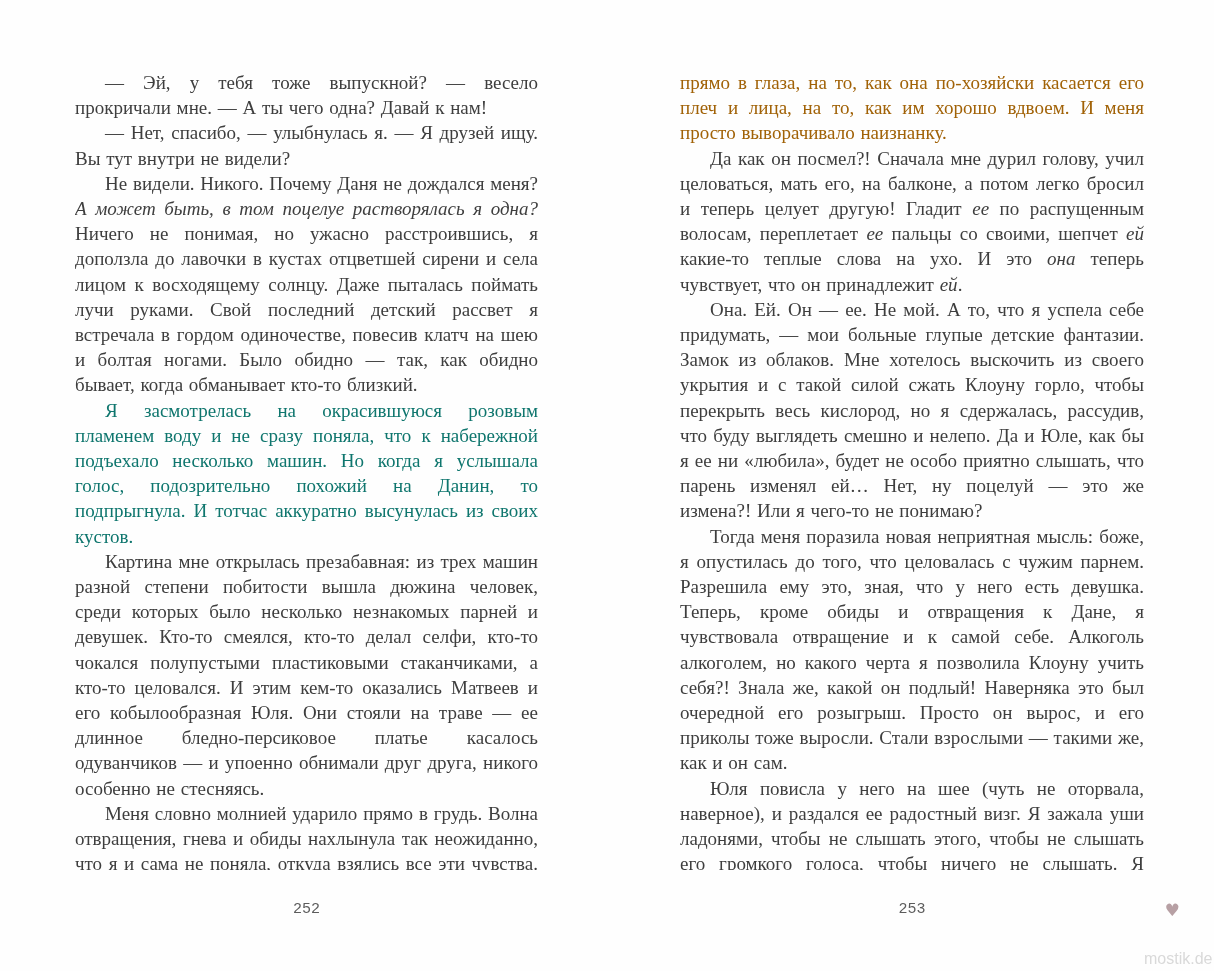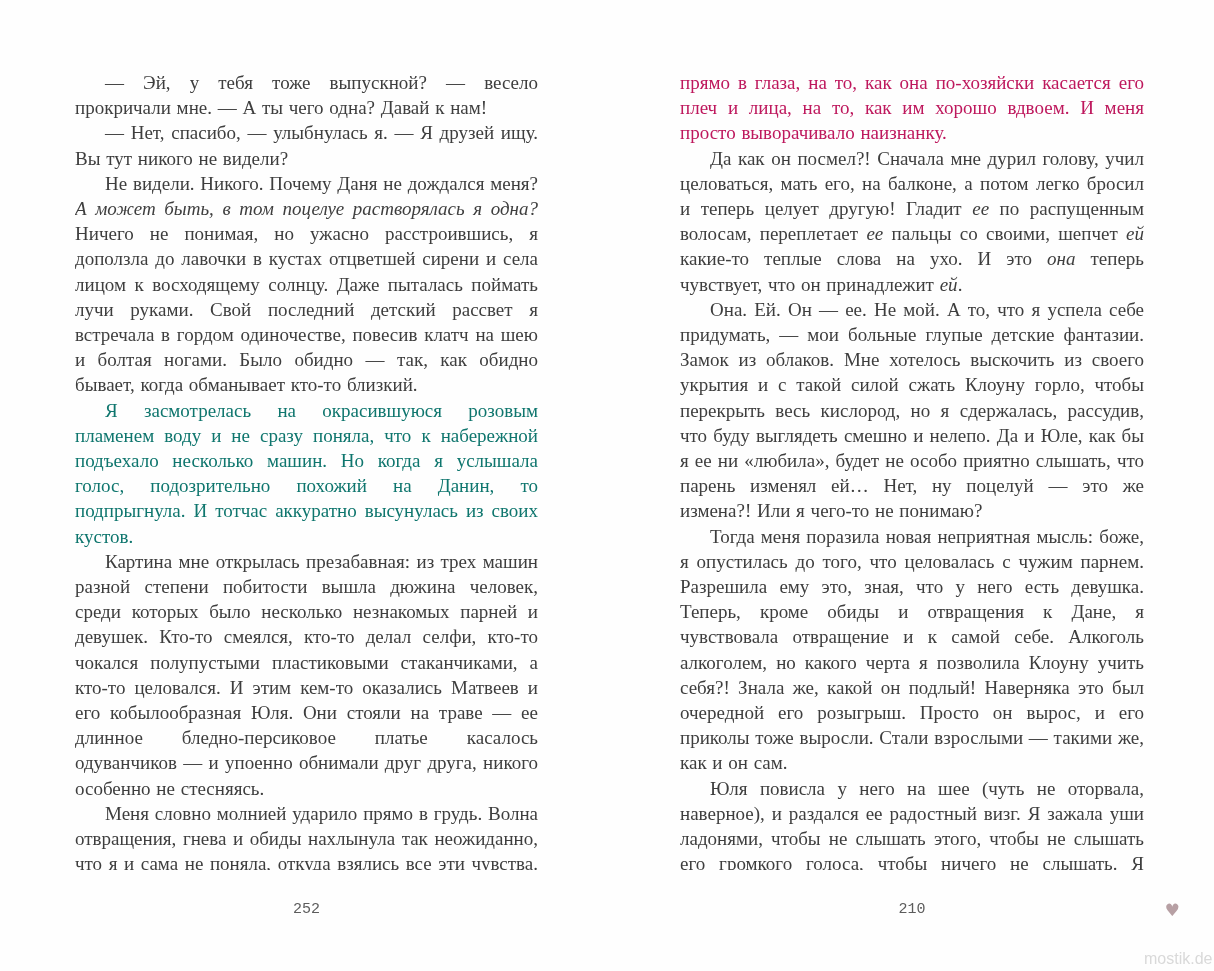--- a/index.html
+++ b/index.html
@@ -69,39 +69,39 @@
   }
 </style>
 </head>
 <body>
 
 <div class="spread">
 
   <div class="page page-left">
     <div class="page-text">
         <p class="indent" style="color: rgb(62, 62, 62);"><span>— Эй, у тебя тоже выпускной? — весело прокричали мне. — А ты чего одна? Давай к нам!</span></p>
-        <p class="indent" style="color: rgb(62, 62, 62);"><span>— Нет, спасибо, — улыбнулась я. — Я друзей ищу. Вы тут никого не видели?</span></p>
+        <p class="indent" style="color: rgb(62, 62, 62);"><span>— Нет, спасибо, — улыбнулась я. — Я друзей ищу. Вы тут внутри не видели?</span></p>
         <p class="indent" style="color: rgb(62, 62, 62);"><span>Не видели. Никого. Почему Даня не дождался меня? </span><span class="em">А может быть, в том поцелуе растворялась я одна?</span><span> Ничего не понимая, но ужасно расстроившись, я доползла до лавочки в кустах отцветшей сирени и села лицом к восходящему солнцу. Даже пыталась поймать лучи руками. Свой последний детский рассвет я встречала в гордом одиночестве, повесив клатч на шею и болтая ногами. Было обидно — так, как обидно бывает, когда обманывает кто-то близкий.</span></p>
         <p class="indent" style="color: #0f766e;"><span>Я засмотрелась на окрасившуюся розовым пламенем воду и не сразу поняла, что к набережной подъехало несколько машин. Но когда я услышала голос, подозрительно похожий на Данин, то подпрыгнула. И тотчас аккуратно высунулась из своих кустов.</span></p>
         <p class="indent" style="color: rgb(62, 62, 62);"><span>Картина мне открылась презабавная: из трех машин разной степени побитости вышла дюжина человек, среди которых было несколько незнакомых парней и девушек. Кто-то смеялся, кто-то делал селфи, кто-то чокался полупустыми пластиковыми стаканчиками, а кто-то целовался. И этим кем-то оказались Матвеев и его кобылообразная Юля. Они стояли на траве — ее длинное бледно-персиковое платье касалось одуванчиков — и упоенно обнимали друг друга, никого особенно не стесняясь.</span></p>
         <p class="indent" style="color: rgb(62, 62, 62);"><span>Меня словно молнией ударило прямо в грудь. Волна отвращения, гнева и обиды нахлынула так неожиданно, что я и сама не поняла, откуда взялись все эти чувства. Я смотрела на то, как Даня поправляет ей волосы, глядя</span></p>
       </div>
   </div>
 
   <div class="page page-right">
     <div class="page-text">
-        <p style="color: #be185d;"><span>прямо в глаза, на то, как она по-хозяйски касается его плеч и лица, на то, как им хорошо вдвоем. И меня просто выворачивало наизнанку.</span></p>
+        <p style="color: #a16207;"><span>прямо в глаза, на то, как она по-хозяйски касается его плеч и лица, на то, как им хорошо вдвоем. И меня просто выворачивало наизнанку.</span></p>
         <p class="indent" style="color: rgb(62, 62, 62);"><span>Да как он посмел?! Сначала мне дурил голову, учил целоваться, мать его, на балконе, а потом легко бросил и теперь целует другую! Гладит </span><span class="em">ее</span><span> по распущенным волосам, переплетает </span><span class="em">ее</span><span> пальцы со своими, шепчет </span><span class="em">ей</span><span> какие-то теплые слова на ухо. И это </span><span class="em">она</span><span> теперь чувствует, что он принадлежит </span><span class="em">ей</span><span>.</span></p>
         <p class="indent" style="color: rgb(62, 62, 62);"><span>Она. Ей. Он — ее. Не мой. А то, что я успела себе придумать, — мои больные глупые детские фантазии. Замок из облаков. Мне хотелось выскочить из своего укрытия и с такой силой сжать Клоуну горло, чтобы перекрыть весь кислород, но я сдержалась, рассудив, что буду выглядеть смешно и нелепо. Да и Юле, как бы я ее ни «любила», будет не особо приятно слышать, что парень изменял ей… Нет, ну поцелуй — это же измена?! Или я чего-то не понимаю?</span></p>
         <p class="indent" style="color: rgb(62, 62, 62);"><span>Тогда меня поразила новая неприятная мысль: боже, я опустилась до того, что целовалась с чужим парнем. Разрешила ему это, зная, что у него есть девушка. Теперь, кроме обиды и отвращения к Дане, я чувствовала отвращение и к самой себе. Алкоголь алкоголем, но какого черта я позволила Клоуну учить себя?! Знала же, какой он подлый! Наверняка это был очередной его розыгрыш. Просто он вырос, и его приколы тоже выросли. Стали взрослыми — такими же, как и он сам.</span></p>
         <p class="indent" style="color: rgb(62, 62, 62);"><span>Юля повисла у него на шее (чуть не оторвала, наверное), и раздался ее радостный визг. Я зажала уши ладонями, чтобы не слышать этого, чтобы не слышать его громкого голоса, чтобы ничего не слышать. Я сидела на лавке, как каменное изваяние, и внутри моей головы</span></p>
       </div>
   </div>
 
   <div class="page-number pn-left">252</div>
 
-  <div class="page-number pn-right">210</div>
+  <div class="page-number pn-right">253</div>
 
   <span class="favorite" style="color: rgb(183, 160, 164);">♥</span>
 
   <div class="watermark">mostik.de</div>
 
 </div>
 
 </body></html>

